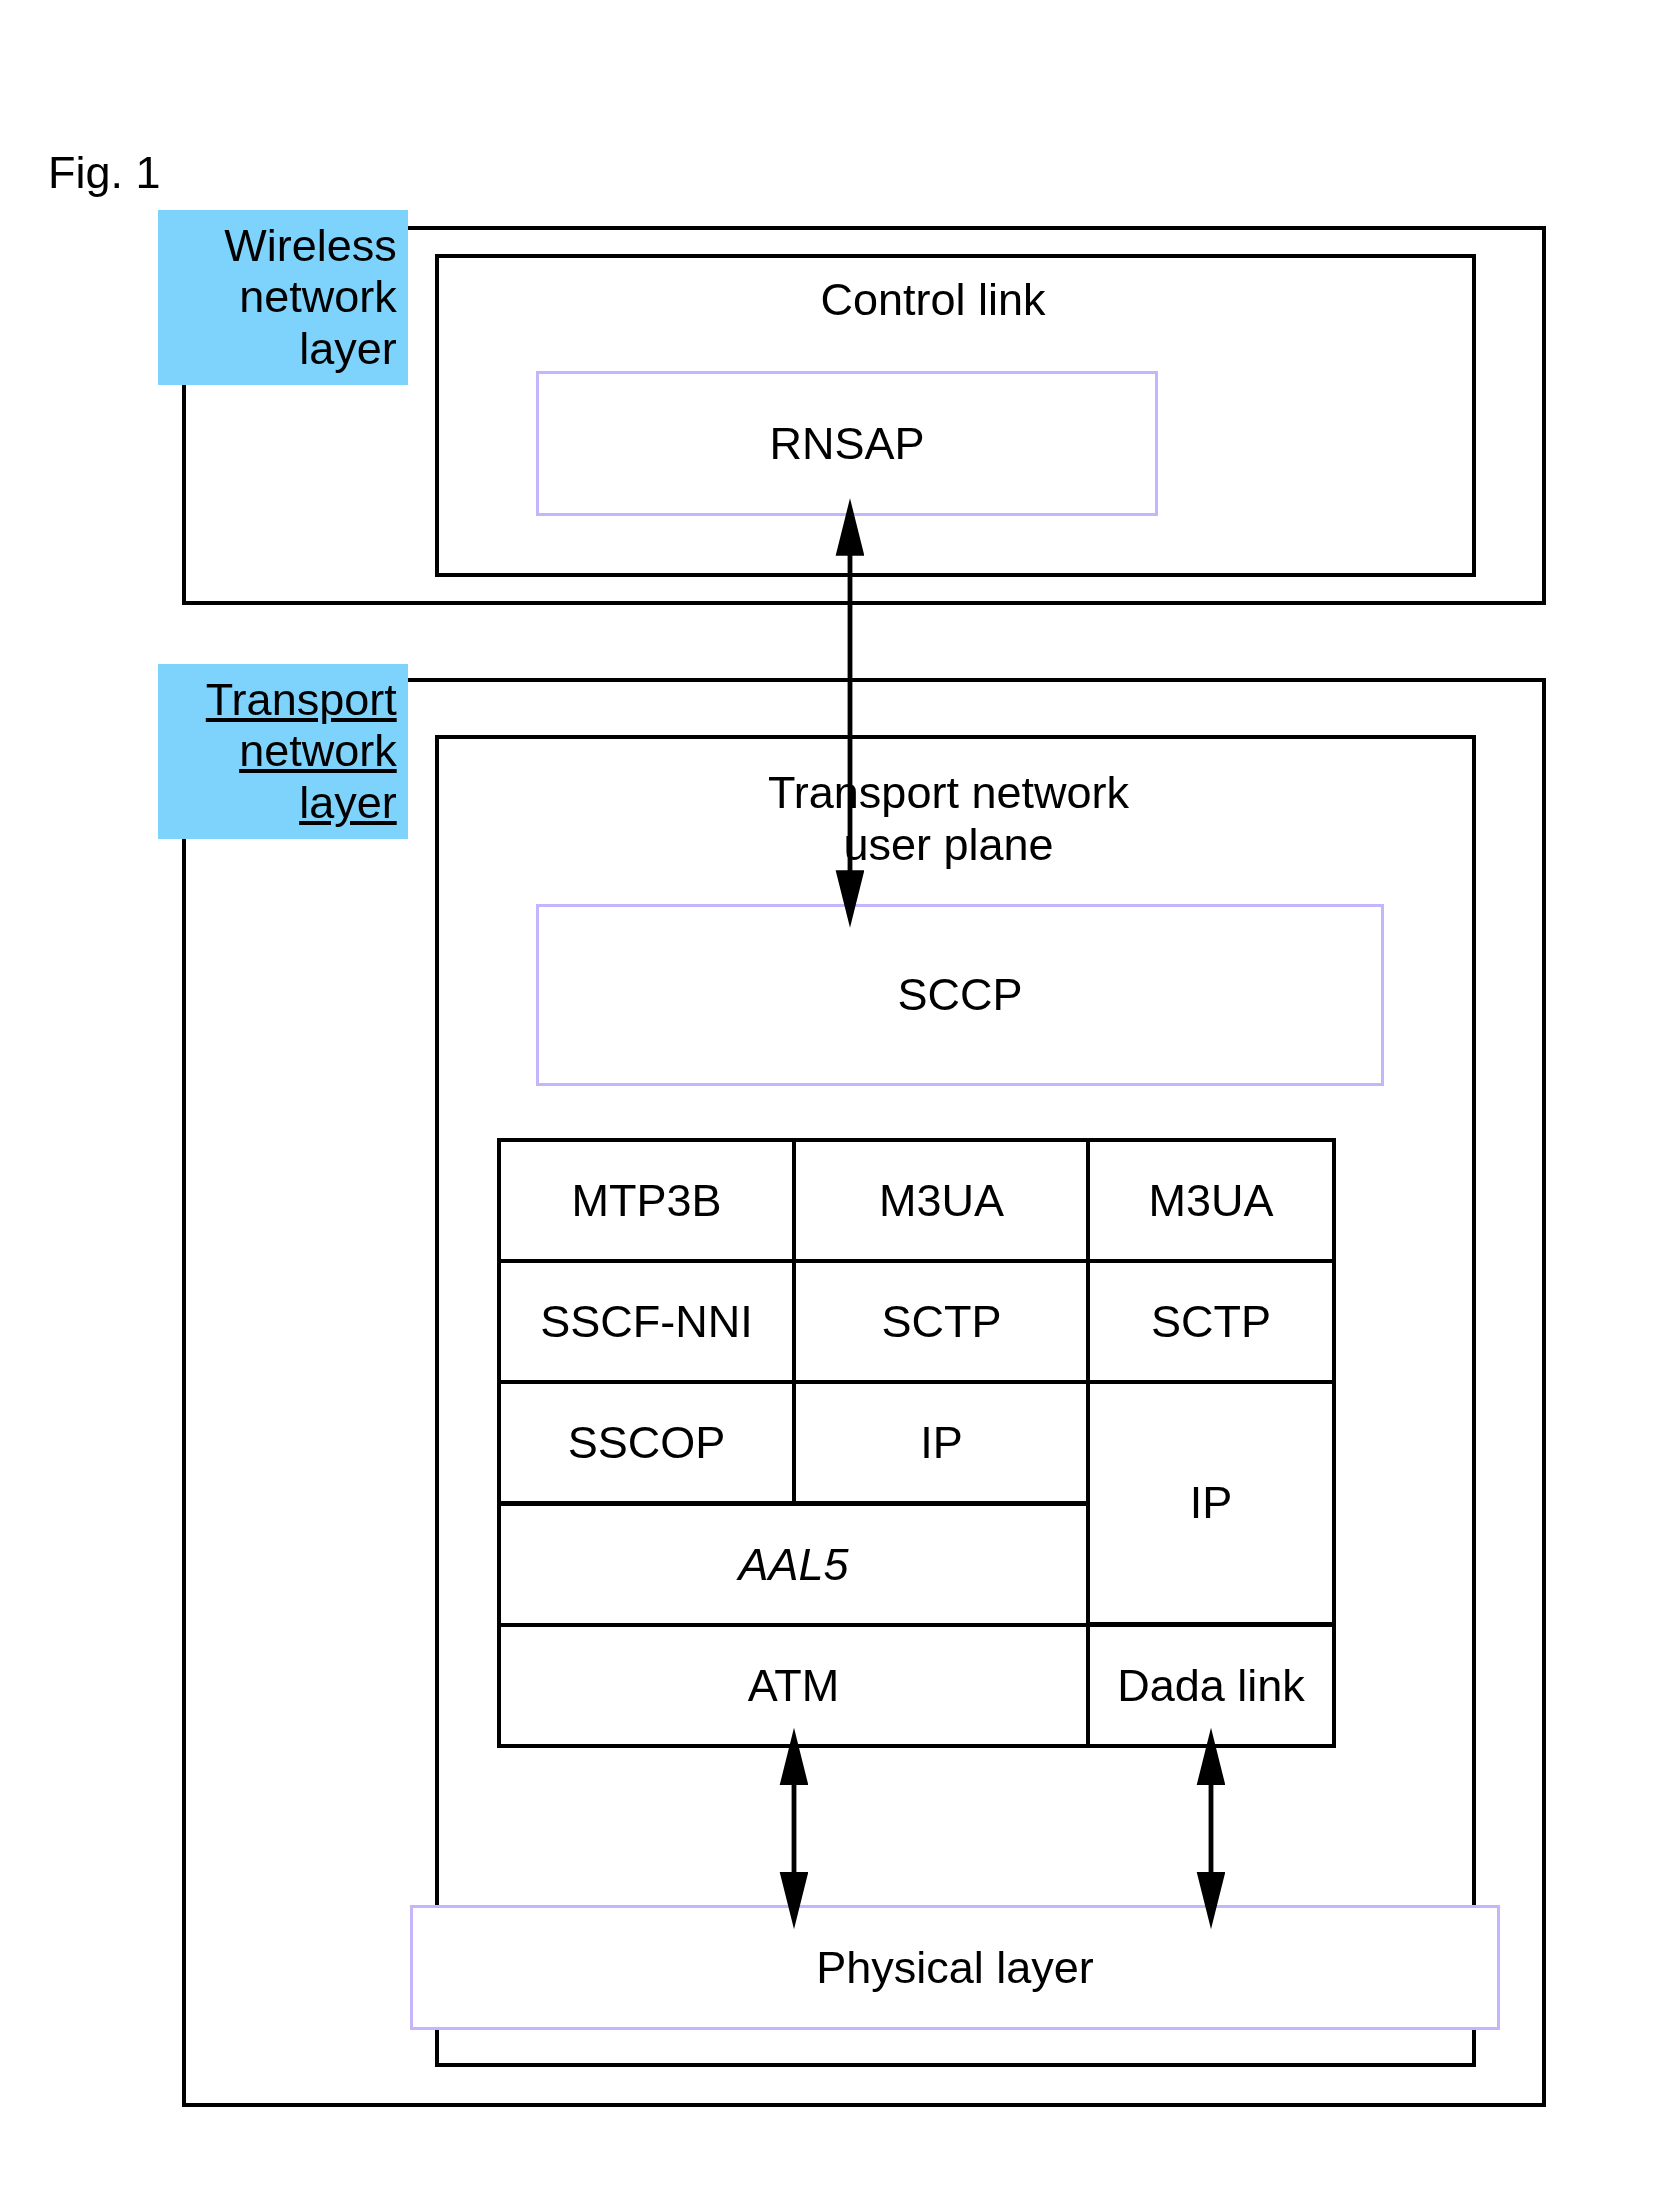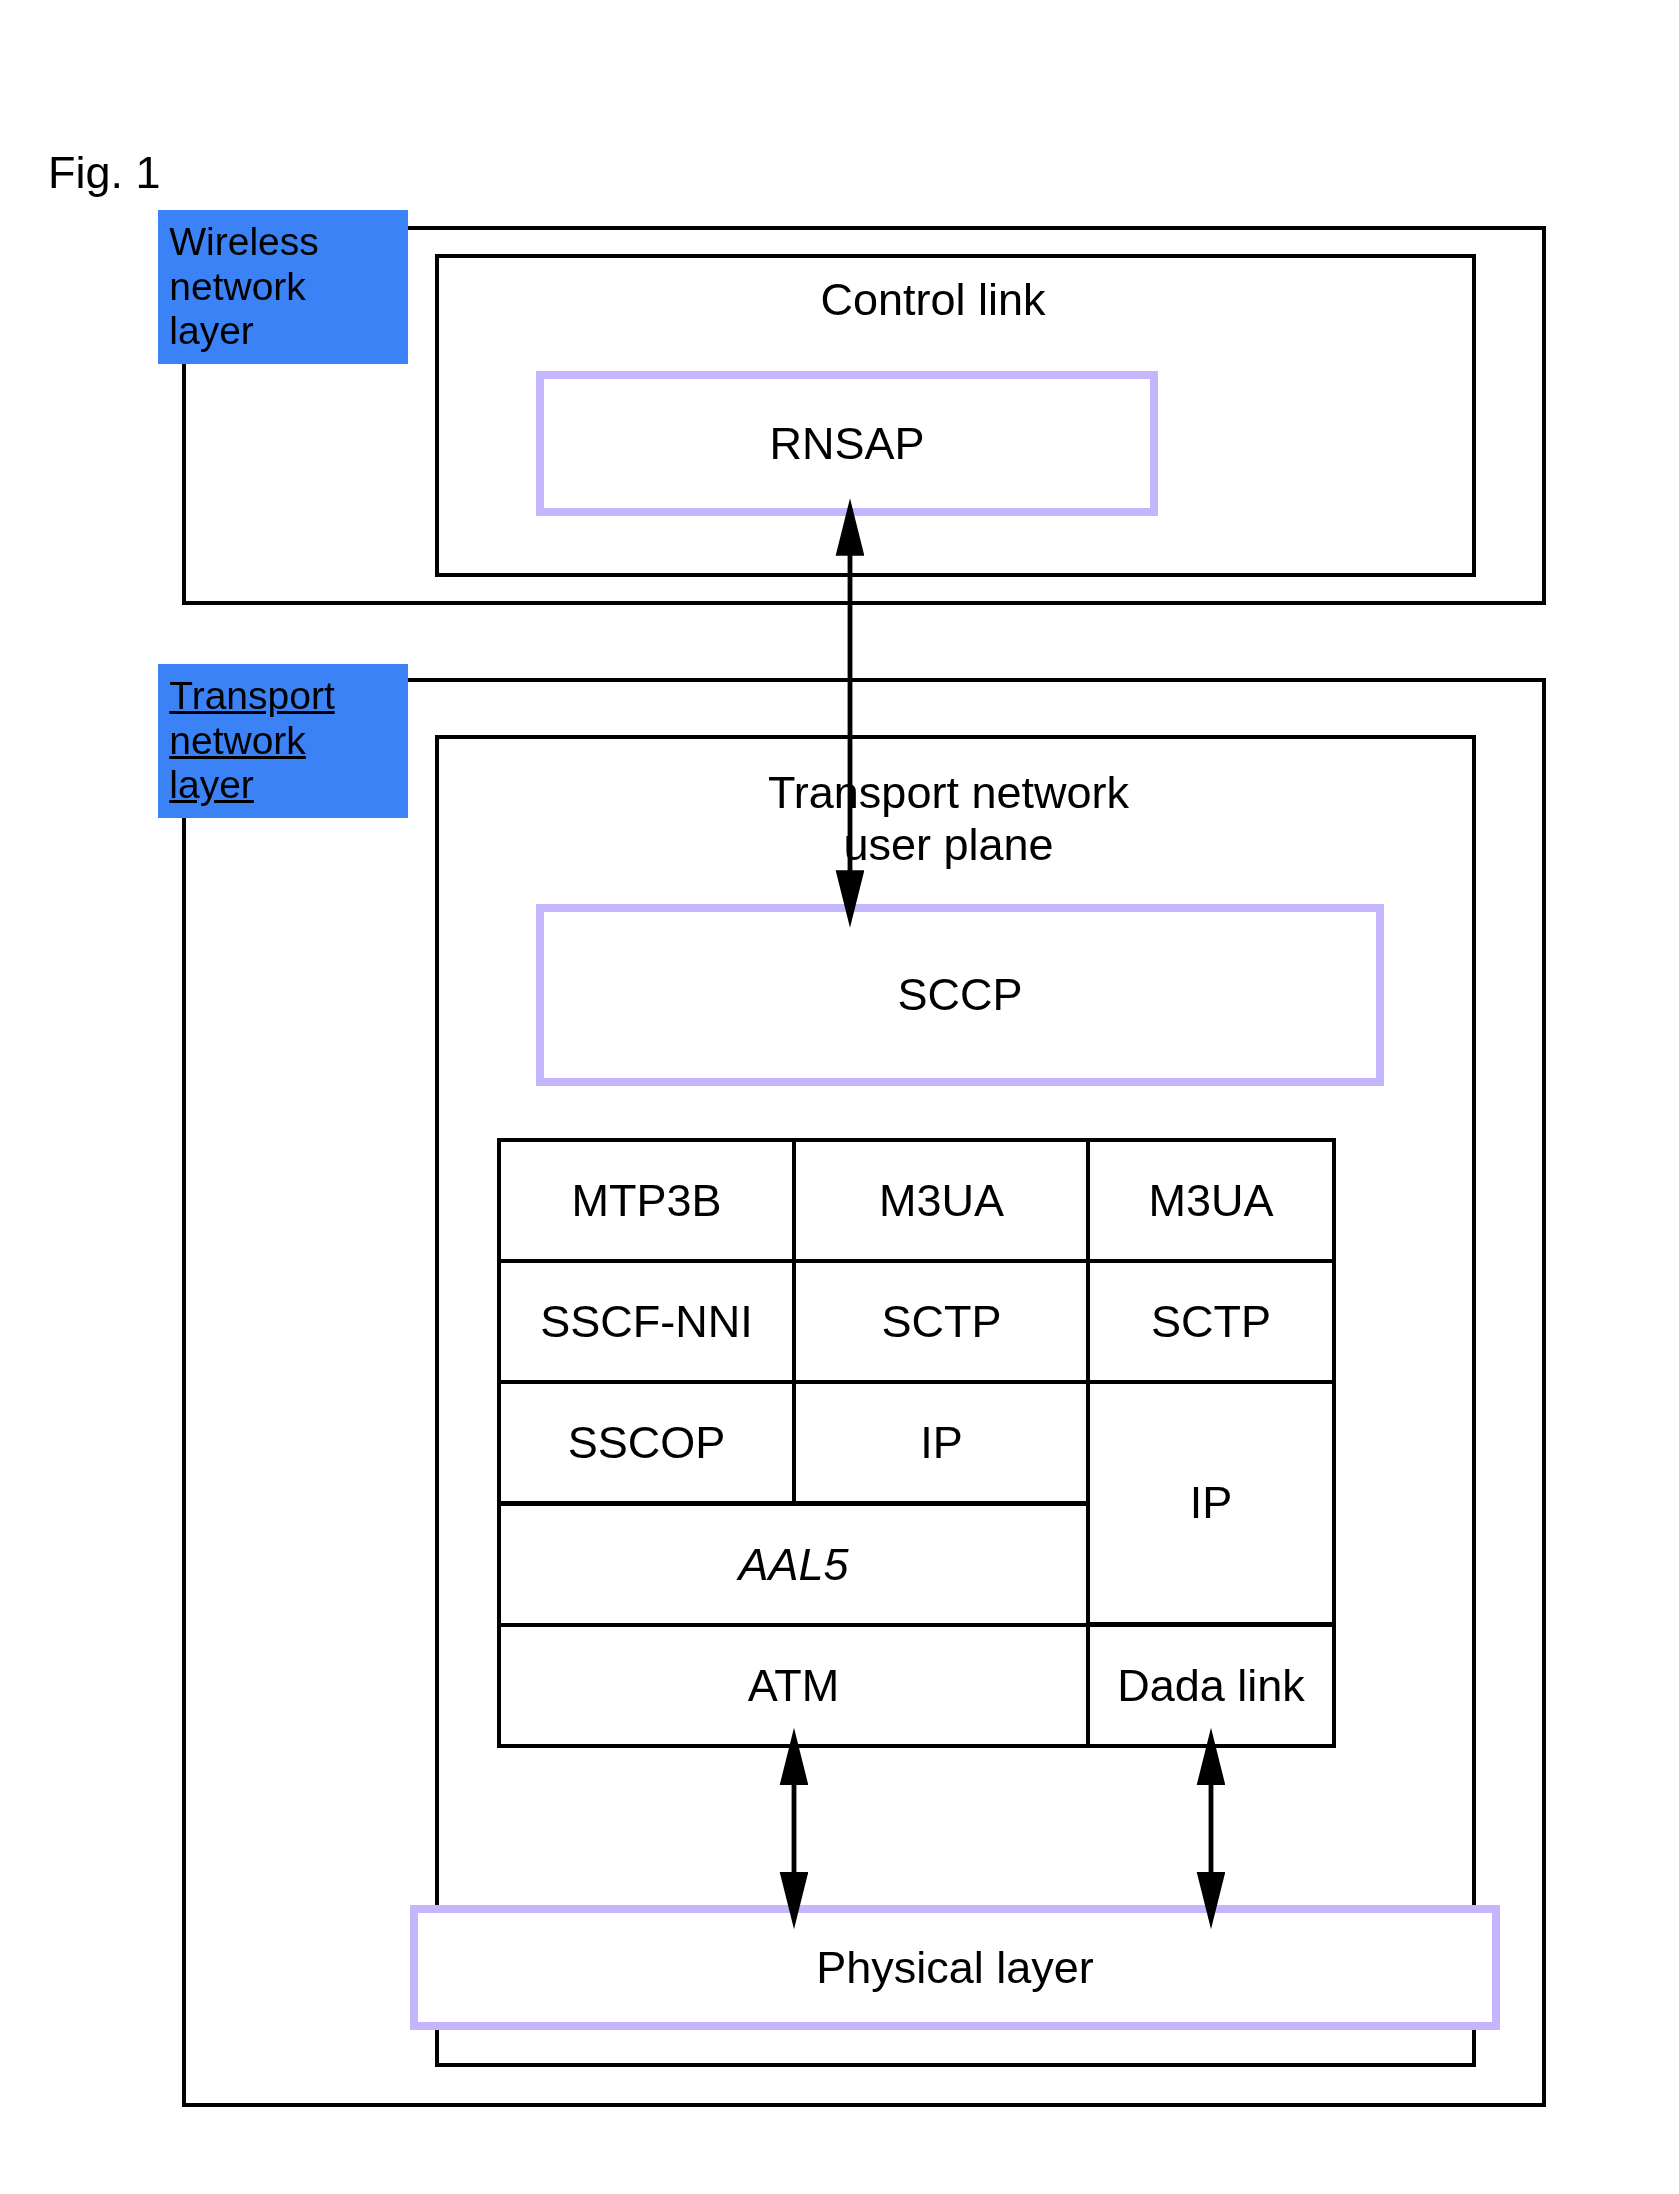--- a/index.html
+++ b/index.html
@@ -26,30 +26,30 @@
     width: 1364px;
     height: 1881px;
   }
   .panel {
     position: absolute;
     border: 4px solid #000;
     background: #fff;
   }
   .panel-label {
     position: absolute;
-    background: #3b82f6;
+    background: #7dd3fc;
     padding: 9.7px 11.3px;
-    text-align: left;
-    font-size: 39px;
+    text-align: right;
+    font-size: 45px;
     line-height: 1.15;
     z-index: 5;
   }
   .box {
     position: absolute;
-    border: 8px solid #c4b5fd;
+    border: 3px solid #c4b5fd;
     background: #fff;
     display: flex;
     align-items: center;
     justify-content: center;
     font-size: 45px;
     text-align: center;
     line-height: 1.15;
   }
   .cell {
     position: absolute;

